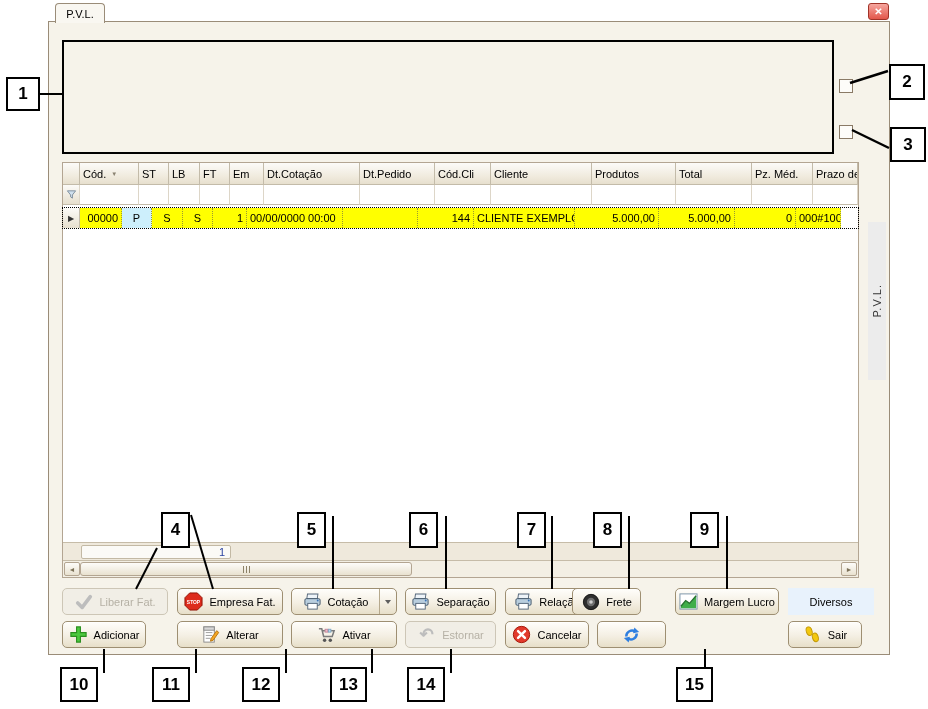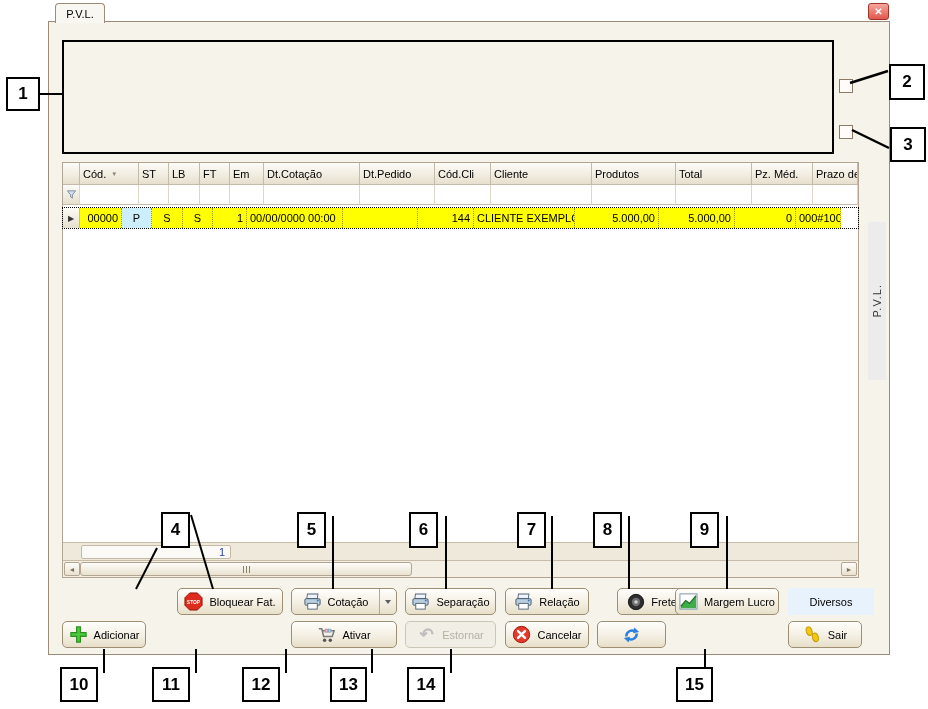--- a/index.html
+++ b/index.html
@@ -343,29 +343,37 @@
           <i></i>
         </div>
       <div class="scrbtn" style="right:1px">►</div>
     </div>
   </div>
 
   <div class="vtab">
     <span>P.V.L.</span>
   </div>
 
+  <div class="btn disabled" style="left:62px;top:588px;width:106px">
+    <span class="ic">
+      <svg width="18" height="18" viewBox="0 0 20 20">
+          <path d="M3 11 L8 16 L17 4" stroke="#bdbdbd" stroke-width="4" fill="none" stroke-linecap="round" stroke-linejoin="round"></path>
+        </svg>
+    </span>
+    <span>Liberar Fat.</span>
+  </div>
 
   <div class="btn" style="left:177px;top:588px;width:106px">
     <span class="ic">
       <svg width="19" height="19" viewBox="0 0 20 20">
         <polygon points="6,1 14,1 19,6 19,14 14,19 6,19 1,14 1,6" fill="#dd2c1d" stroke="#911204"></polygon>
         <text x="10" y="12.6" font-size="5.2" fill="#fff" text-anchor="middle" font-weight="bold" font-family="Liberation Sans, sans-serif">STOP</text>
       </svg>
     </span>
-    <span>Bloquear Fat.</span>
+    <span>Empresa Fat.</span>
   </div>
 
   <div class="btn" style="left:291px;top:588px;width:106px;padding-right:17px">
     <span class="ic">
       <svg width="19" height="19" viewBox="0 0 20 20">
         <rect x="5" y="2" width="11" height="5" fill="#eef4f9" stroke="#55677a" transform="skewX(-8)"></rect>
         <rect x="2" y="7" width="16" height="7" rx="1.5" fill="#b9cede" stroke="#45596b"></rect>
         <rect x="5" y="12" width="10" height="6" fill="#fff" stroke="#55677a"></rect>
         <circle cx="15.5" cy="9" r="1" fill="#3a74b8"></circle>
       </svg>
@@ -391,21 +399,21 @@
       <svg width="19" height="19" viewBox="0 0 20 20">
         <rect x="5" y="2" width="11" height="5" fill="#eef4f9" stroke="#55677a" transform="skewX(-8)"></rect>
         <rect x="2" y="7" width="16" height="7" rx="1.5" fill="#b9cede" stroke="#45596b"></rect>
         <rect x="5" y="12" width="10" height="6" fill="#fff" stroke="#55677a"></rect>
         <circle cx="15.5" cy="9" r="1" fill="#3a74b8"></circle>
       </svg>
     </span>
     <span>Relação</span>
   </div>
 
-  <div class="btn" style="left:617px;top:588px;width:69px">
+  <div class="btn" style="left:572px;top:588px;width:69px">
     <span class="ic">
       <svg width="18" height="18" viewBox="0 0 20 20">
         <circle cx="10" cy="10" r="8.5" fill="#2e2e2e" stroke="#101010"></circle>
         <circle cx="10" cy="10" r="4.6" fill="#6f6f6f"></circle>
         <circle cx="10" cy="10" r="2" fill="#cfcfcf"></circle>
       </svg>
     </span>
     <span>Frete</span>
   </div>
 
@@ -426,20 +434,33 @@
 
   <div class="btn" style="left:62px;top:621px;width:84px">
     <span class="ic">
       <svg width="19" height="19" viewBox="0 0 20 20">
         <path d="M8 2 h4 v6 h6 v4 h-6 v6 h-4 v-6 H2 V8 h6 z" fill="#4cc93f" stroke="#2a8f1f" stroke-width="1.2"></path>
       </svg>
     </span>
     <span>Adicionar</span>
   </div>
 
+  <div class="btn" style="left:177px;top:621px;width:106px">
+    <span class="ic">
+      <svg width="19" height="19" viewBox="0 0 20 20">
+        <rect x="3" y="2" width="11" height="16" fill="#fff" stroke="#8a8a8a"></rect>
+        <rect x="3" y="2" width="11" height="3.5" fill="#d8d8d8" stroke="#8a8a8a"></rect>
+        <line x1="5" y1="8" x2="12" y2="8" stroke="#9a9a9a"></line>
+        <line x1="5" y1="11" x2="12" y2="11" stroke="#9a9a9a"></line>
+        <line x1="5" y1="14" x2="10" y2="14" stroke="#9a9a9a"></line>
+        <path d="M10.5 14.5 L16.5 6 L18.7 7.8 L12.7 16.2 L10 17 z" fill="#f5a623" stroke="#b8760f"></path>
+      </svg>
+    </span>
+    <span>Alterar</span>
+  </div>
 
   <div class="btn" style="left:291px;top:621px;width:106px">
     <span class="ic">
       <svg width="19" height="19" viewBox="0 0 20 20">
         <path d="M2 4 h3 l2 8 h9 l2 -6 H6" fill="none" stroke="#7a7a7a" stroke-width="1.6"></path>
         <rect x="8.5" y="4.5" width="3" height="3" fill="#f0b9c8" stroke="#c58a9c"></rect>
         <rect x="12" y="4.5" width="2.6" height="3" fill="#bcd9ef" stroke="#7fa7c4"></rect>
         <circle cx="8" cy="16" r="1.8" fill="#555"></circle>
         <circle cx="14" cy="16" r="1.8" fill="#555"></circle>
       </svg>

